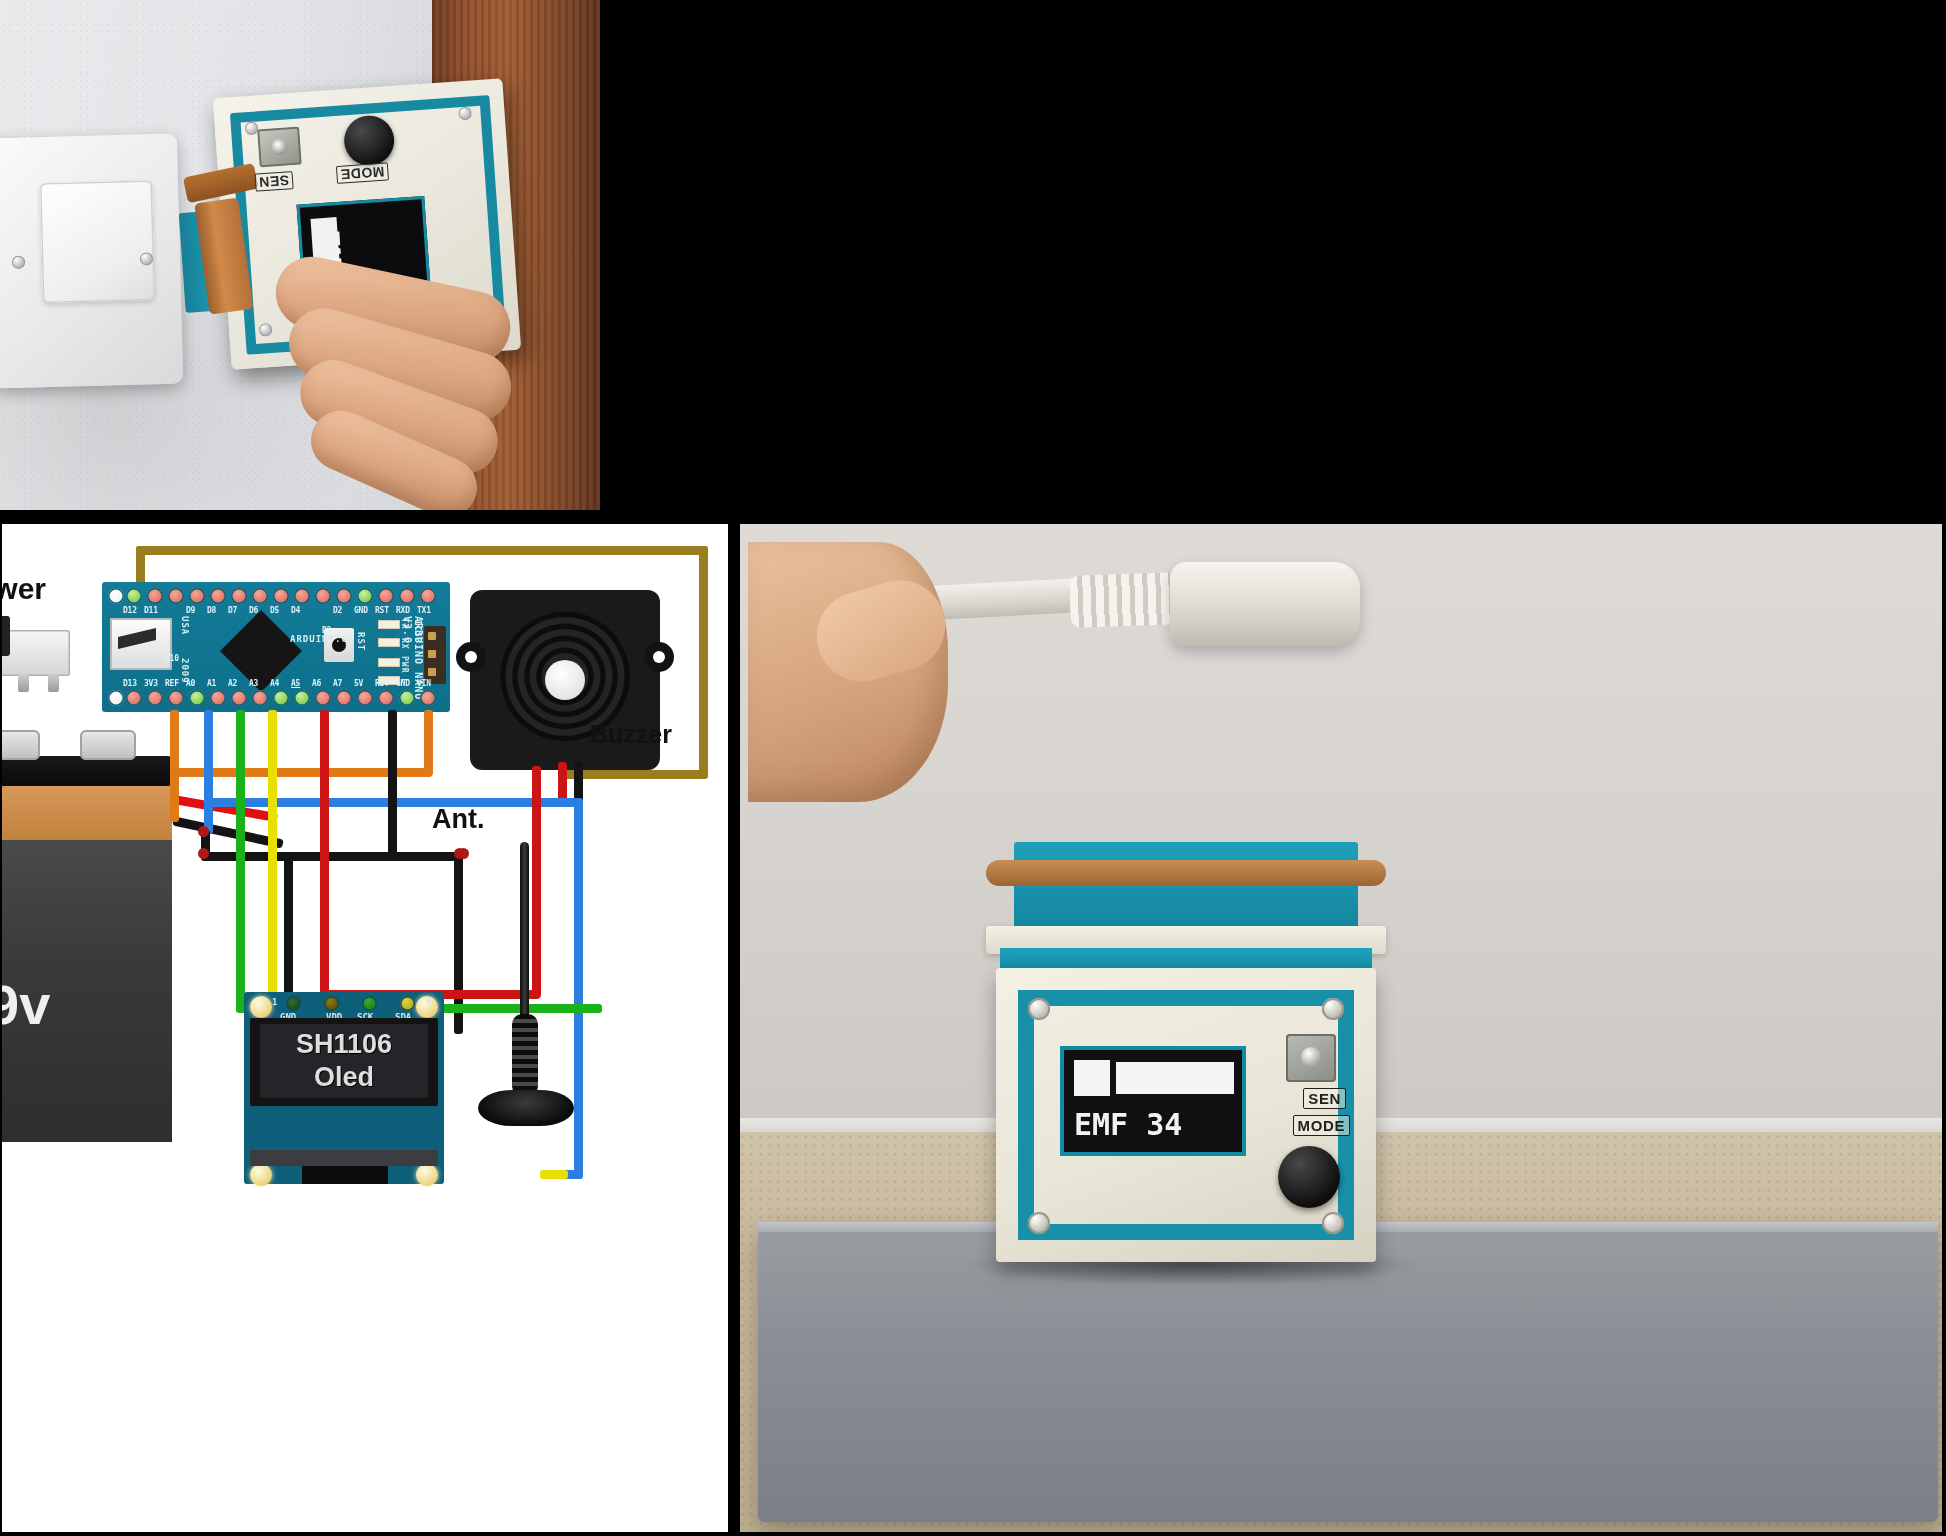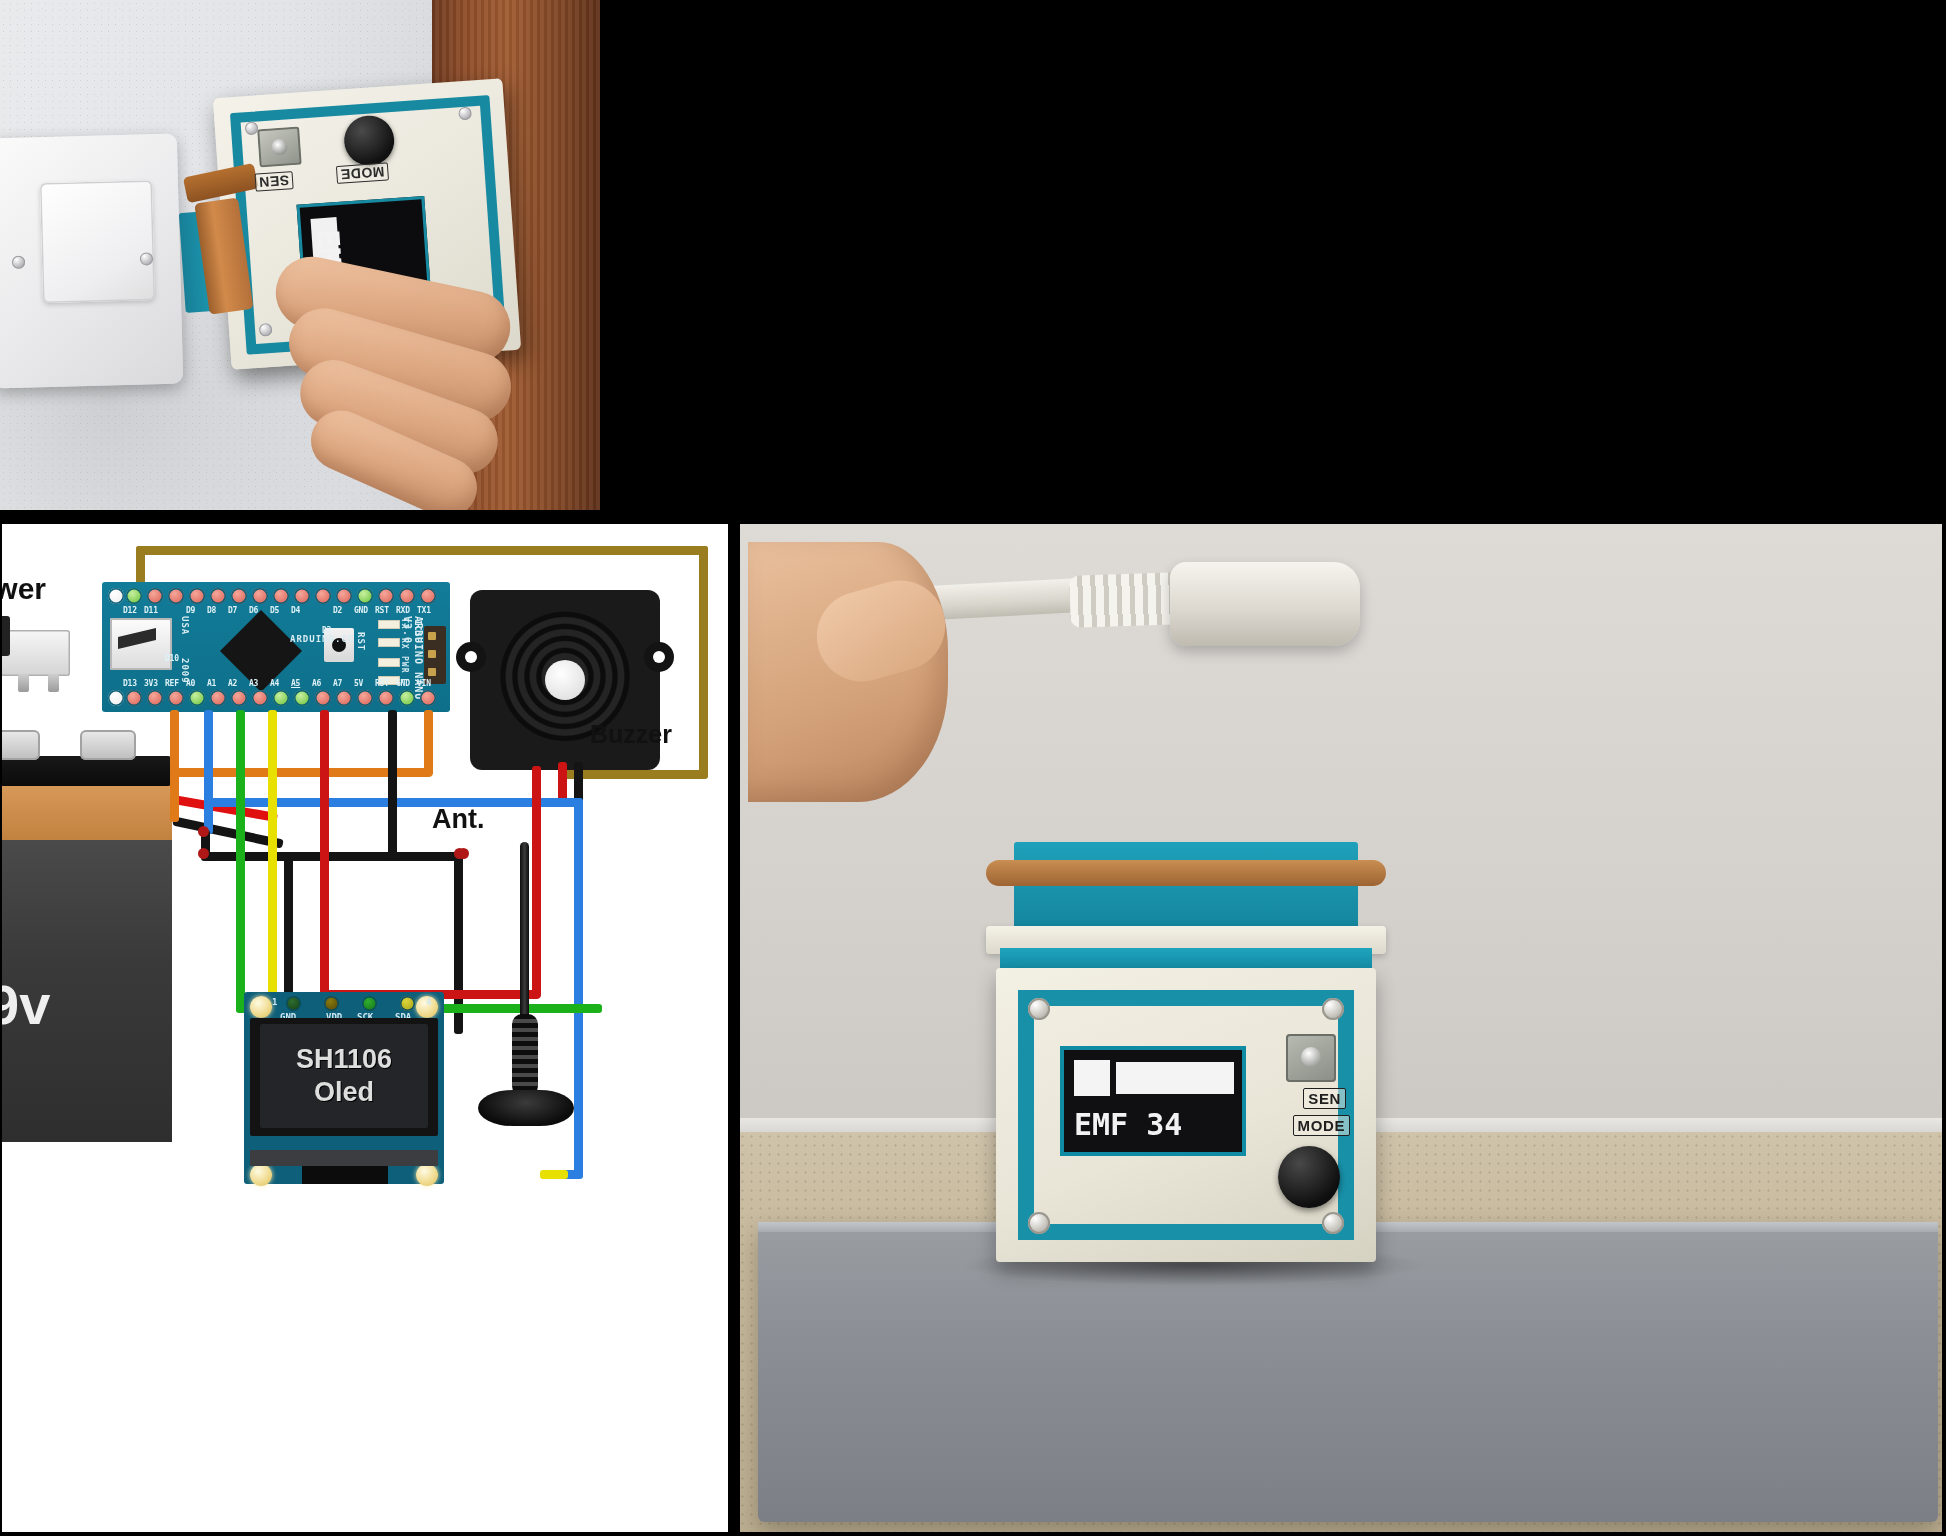--- a/index.html
+++ b/index.html
@@ -312,21 +312,21 @@
     font-size:30px; font-weight:bold; color:#111;
     font-family:"Liberation Sans", sans-serif;
   }
 
   
   .oled {
     position: absolute; left: 242px; top: 470px; width: 200px; height: 192px;
     background: #0e5f79; border-radius: 3px;
   }
   .oled .panelblk {
-    position:absolute; left:6px; top:26px; right:6px; height: 118px;
+    position:absolute; left:6px; top:26px; right:6px; height: 88px;
     background:#131313; border-radius:2px;text-align:center;
   }
   .oled .glass {
     position:absolute; left:10px; top:6px; right:10px; bottom:8px;
     background:#232528; border-radius:2px;
     display:flex; flex-direction:column; align-items:center; justify-content:center;
   }
   .oled .glass span{
     color:#dedede; font-weight:bold; font-size:27px; line-height:1.22;
     font-family:"Liberation Sans", sans-serif;

